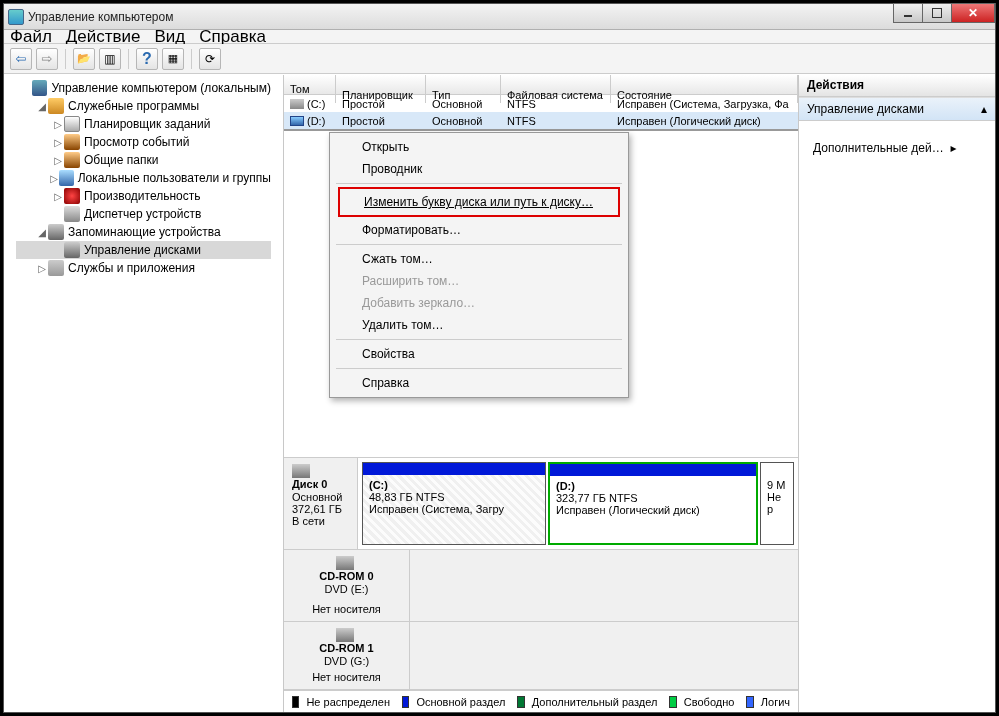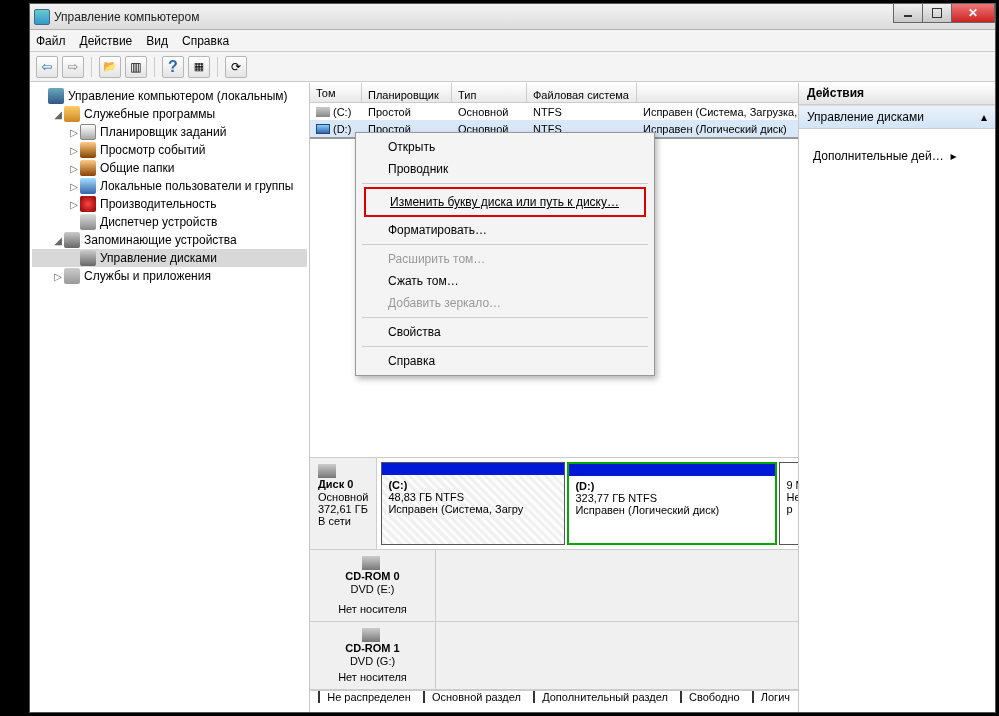--- a/index.html
+++ b/index.html
@@ -1,50 +1,50 @@
 <!DOCTYPE html>
 <html><head>
 <meta charset="utf-8">
 <style>
 * { box-sizing: border-box; font-family: "Segoe UI", Tahoma, sans-serif; }
 body { margin: 0; background: #000; padding: 0; width: 999px; height: 716px; overflow: hidden; }
 
 .outer-frame { background: #000; padding: 3px 3px 3px 3px; height: 100%; }
-.window { background: #e8e8e8; border: 1px solid #555; height: 710px; display: flex; flex-direction: column; position: relative; margin-left: 26px; }
+.window { background: #e8e8e8; border: 1px solid #555; height: 710px; display: flex; flex-direction: column; position: relative; }
 
 
 .titlebar { height: 26px; background: linear-gradient(#f3f3f3, #dcdcdc); display: flex; align-items: center; padding: 0 4px; border-bottom: 1px solid #b0b0b0; position: relative; }
 .titlebar .title { font-size: 12px; color: #222; margin-left: 4px; }
 .title-icon { width: 16px; height: 16px; background: linear-gradient(#6cc, #39c); border: 1px solid #468; border-radius: 2px; }
 .win-buttons { position: absolute; right: 0; top: -1px; display: flex; }
 .win-btn { width: 30px; height: 20px; border: 1px solid #666; background: linear-gradient(#f0f0f0,#c8c8c8); display: flex; align-items: center; justify-content: center; font-size: 11px; margin-left: -1px; }
 .win-btn.min::after { content: ""; width: 8px; height: 2px; background: #333; margin-top: 6px; }
 .win-btn.max::after { content: ""; width: 8px; height: 8px; border: 1.5px solid #333; }
 .win-btn.close { background: linear-gradient(#e77,#c22); color: #fff; width: 44px; }
 .win-btn.close::after { content: "✕"; font-size: 12px; font-weight: bold; }
 
 
-.menubar { height: 22px; background: #f4f4f4; display: flex; align-items: center; padding: 0 6px; font-size: 12px; border-bottom: 1px solid #ccc; }
+.menubar { height: 14px; background: #f4f4f4; display: flex; align-items: center; padding: 0 6px; font-size: 17px; border-bottom: 1px solid #ccc; }
 .menubar span { margin-right: 14px; cursor: default; }
 
 
 .toolbar { height: 30px; background: #f4f4f4; display: flex; align-items: center; padding: 0 6px; gap: 4px; border-bottom: 1px solid #ccc; }
 .tbtn { width: 22px; height: 22px; border: 1px solid #b6b6b6; background: linear-gradient(#fff,#e4e4e4); display: flex; align-items: center; justify-content: center; border-radius: 2px; }
 .tbtn.arrow-l::before { content: "⇦"; color: #2a6ab0; font-size: 13px; }
 .tbtn.arrow-r::before { content: "⇨"; color: #888; font-size: 13px; }
 .tbtn.folder-up::before { content: "📂"; font-size: 11px; }
 .tbtn.columns::before { content: "▥"; font-size: 12px; }
 .tbtn.help::before { content: "?"; color: #2a6ab0; font-weight: bold; }
 .tbtn.layout::before { content: "▦"; font-size: 11px; }
 .tbtn.refresh::before { content: "⟳"; font-size: 12px; }
 .tb-sep { width: 1px; height: 20px; background: #ccc; margin: 0 3px; }
 
 
 .main { flex: 1; display: flex; background: #fff; border-top: 1px solid #fff; overflow: hidden; }
-.tree-pane { width: 280px; border-right: 1px solid #c8c8c8; background: #fff; padding: 4px 2px; font-size: 12px; overflow: hidden; }
+.tree-pane { width: 280px; border-right: 1px solid #c8c8c8; background: #fff; padding: 4px 12px; font-size: 12px; overflow: hidden; }
 .tree-row { display: flex; align-items: center; height: 18px; padding-left: 4px; white-space: nowrap; }
 .tree-row .exp { width: 12px; text-align: center; color: #666; font-size: 10px; cursor: default; }
 .tree-row .ticon { width: 16px; height: 16px; margin-right: 4px; display: inline-block; background: #888; border-radius: 2px; }
 .tree-row.selected { background: #d8d8d8; }
 .ind { display: inline-block; }
 .i0 { width: 0; } .i1 { width: 16px; } .i2 { width: 32px; }
 .ic-comp { background: linear-gradient(#6ab,#358)!important; }
 .ic-sys { background: linear-gradient(#fc6,#c82)!important; }
 .ic-task { background: linear-gradient(#fff,#aaa)!important; border:1px solid #888; }
 .ic-event { background: linear-gradient(#fc8,#840)!important; }
@@ -54,21 +54,21 @@
 .ic-dev { background: linear-gradient(#ddd,#888)!important; }
 .ic-storage { background: linear-gradient(#ccc,#666)!important; }
 .ic-disk { background: linear-gradient(#ccc,#666)!important; }
 .ic-svc { background: linear-gradient(#ccc,#999)!important; }
 
 .center-pane { flex: 1; display: flex; flex-direction: column; border-right: 1px solid #c8c8c8; overflow: hidden; }
 
 
 .vol-list { border-bottom: 2px solid #999; }
 .vol-head { display: flex; height: 20px; background: linear-gradient(#fff,#e8e8e8); font-size: 11px; border-bottom: 1px solid #ccc; }
-.vol-head > div { border-right: 1px solid #ccc; padding: 6px 6px; }
+.vol-head > div { border-right: 1px solid #ccc; padding: 14px 6px; }
 .vol-row { display: flex; height: 17px; font-size: 11px; align-items: center; }
 .vol-row > div { padding: 0 6px; white-space: nowrap; overflow: hidden; }
 .vol-row.sel { background: #d8e8f8; }
 .col-vol { width: 52px; display: flex; align-items: center; }
 .col-layout { width: 90px; }
 .col-type { width: 75px; }
 .col-fs { width: 110px; }
 .col-status { flex: 1; }
 .disk-ico { width: 14px; height: 10px; background: linear-gradient(#ccc,#888); margin-right: 3px; display: inline-block; }
 .part-ico { width: 14px; height: 10px; background: linear-gradient(#8cf,#36a); margin-right: 3px; display: inline-block; border: 1px solid #248; }
@@ -89,21 +89,21 @@
 .part-body.plain { background: #fff; }
 .part-body b { display: block; }
 .part-d { border: 2px solid #0a0; }
 .part-d .part-top { background: #0018d8; }
 .part-unalloc { border: 1px solid #555; align-items: center; }
 .part-unalloc .part-top { background: #000; }
 .disk-row.cd { min-height: 68px; text-align: center; }
 .disk-row.cd .disk-parts { background: #f0f0f0; }
 
 
-.legend { height: 22px; display: flex; padding: 0 8px; font-size: 11px; gap: 4px; border-top: 1px solid #ccc; overflow: hidden; white-space: nowrap; }
+.legend { height: 22px; display: flex; align-items: center; padding: 0 8px; font-size: 11px; gap: 4px; border-top: 1px solid #ccc; overflow: hidden; white-space: nowrap; }
 .leg-sw { width: 12px; height: 12px; display: inline-block; margin-right: 3px; vertical-align: middle; border: 1px solid #333; }
 
 
 .right-pane { width: 196px; background: #fff; font-size: 12px; }
 .right-head { height: 22px; background: linear-gradient(#fff,#e4e4e4); padding: 3px 8px; font-size: 12px; border-bottom: 1px solid #ccc; font-weight: bold; }
 .right-section { background: linear-gradient(#eaf2fa,#d2e4f6); padding: 4px 8px; font-size: 12px; border-top: 1px solid #ddd; border-bottom: 1px solid #ccc; display: flex; justify-content: space-between; }
 .right-item { padding: 20px 14px; font-size: 12px; }
 
 
 .ctx-menu { position: absolute; left: 325px; top: 128px; width: 300px; background: #f4f4f4; border: 1px solid #999; box-shadow: 2px 3px 6px rgba(0,0,0,.3); font-size: 12px; padding: 3px 2px; z-index: 100; }
@@ -220,20 +220,21 @@
           </div>
     </div>
 
     <div class="center-pane">
       <div class="vol-list">
         <div class="vol-head">
           <div class="col-vol">Том</div>
           <div class="col-layout">Планировщик</div>
           <div class="col-type">Тип</div>
           <div class="col-fs">Файловая система</div>
+          <div class="col-status">Состояние</div>
         </div>
         <div class="vol-row">
           <div class="col-vol">
                 <span class="disk-ico"></span>
                 <span>(C:)</span>
               </div>
           <div class="col-layout">Простой</div>
           <div class="col-type">Основной</div>
           <div class="col-fs">NTFS</div>
           <div class="col-status">Исправен (Система, Загрузка, Фа</div>
@@ -337,23 +338,24 @@
 
   <div class="ctx-menu">
     <div class="ctx-item">Открыть</div>
     <div class="ctx-item">Проводник</div>
     <div class="ctx-sep"></div>
     <div class="ctx-highlight">
       <div class="ctx-item">Изменить букву диска или путь к диску…</div>
     </div>
     <div class="ctx-item">Форматировать…</div>
     <div class="ctx-sep"></div>
+    <div class="ctx-item">Сжать том…</div>
     <div class="ctx-item disabled">Расширить том…</div>
-    <div class="ctx-item">Сжать том…</div>
     <div class="ctx-item disabled">Добавить зеркало…</div>
+    <div class="ctx-item">Удалить том…</div>
     <div class="ctx-sep"></div>
     <div class="ctx-item">Свойства</div>
     <div class="ctx-sep"></div>
     <div class="ctx-item">Справка</div>
   </div>
 
 </div>
 </div>
 
 </body></html>

